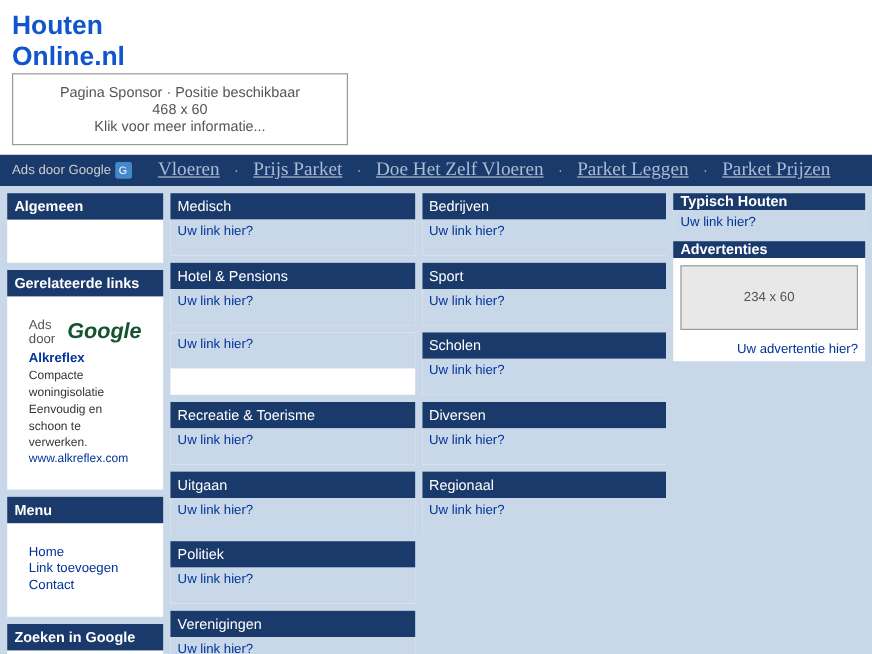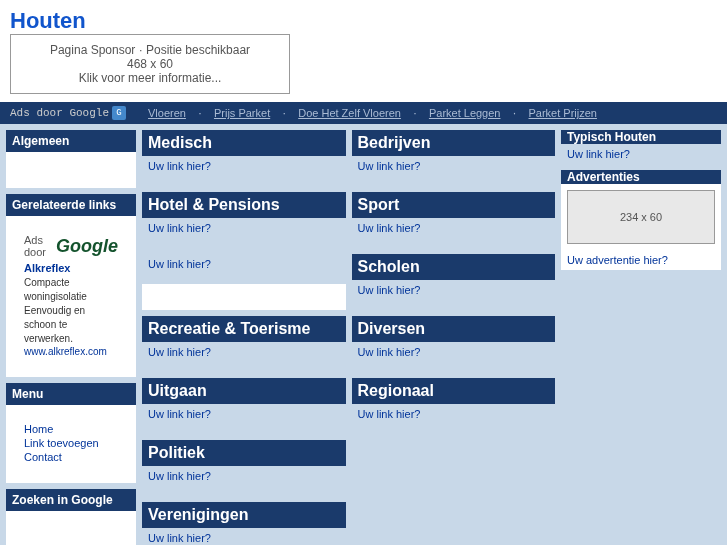--- a/index.html
+++ b/index.html
@@ -7,23 +7,23 @@
     a { color: #003399; text-decoration: none; }
 
     
     #header { display: flex; align-items: flex-start; padding: 8px 10px; background: #fff; flex-direction: column; }
     #logo { font-size: 22px; font-weight: bold; color: #003399; line-height: 1.2; margin-right: 20px; min-width: 100px; }
     #logo span { color: #1155cc; }
     #sponsor-box { border: 1px solid #999; padding: 8px 20px; text-align: center; font-size: 12px; color: #555; min-width: 280px; }
 
     
     #navbar { background: #1a3a6b; padding: 4px 10px; display: flex; align-items: center; gap: 6px; }
-    #navbar-ads { color: #ccc; font-size: 11px; display: flex; align-items: center; gap: 3px; margin-right: 10px; font-family: Liberation Mono, monospace; }
+    #navbar-ads { color: #ccc; font-size: 11px; display: flex; align-items: center; gap: 3px; margin-right: 10px; }
     #navbar-ads .g-icon { display: inline-block; width: 14px; height: 14px; background: #4488cc; font-size: 9px; color: white; text-align: center; line-height: 14px; border-radius: 2px; }
-    .nav-link { color: #aabbd4; font-size: 11px; text-decoration: underline; padding: 0 6px; }
+    .nav-link { color: #aabbd4; font-size: 16px; text-decoration: underline; padding: 0 6px; font-family: Liberation Serif, serif; }
     .nav-sep { color: #aabbd4; }
 
     
     #main { display: flex; padding: 6px; gap: 6px; }
 
     
     #sidebar { width: 130px; flex-shrink: 0; display: flex; flex-direction: column; gap: 6px; }
     .sidebar-section { background: #fff; }
     .sidebar-header { background: #1a3a6b; color: #fff; font-weight: bold; font-size: 12px; padding: 4px 6px; }
     .sidebar-content { padding: 18px; font-size: 11px; }
@@ -33,38 +33,39 @@
     .sidebar-content .company-name { font-weight: bold; color: #003399; }
     .sidebar-content .company-desc { color: #333; font-size: 10px; line-height: 1.4; }
     .sidebar-content .company-url { color: #003399; font-size: 10px; }
 
     
     #content { flex: 1; display: flex; flex-direction: column; gap: 6px; }
     .content-row { display: flex; gap: 6px; }
 
     
     .cat-card { flex: 1; background: #fff; }
-    .cat-header { background: #1a3a6b; color: #fff; font-weight: bold; font-size: 16px; padding: 4px 6px; }
+    .cat-header { background: #1a3a6b; color: #fff; font-weight: normal; font-size: 12px; padding: 4px 6px; }
     .cat-body { background: #c8d8e8; padding: 4px 6px; font-size: 11px; min-height: 30px; }
     .cat-body a { color: #003399; }
 
     
     #right-sidebar { width: 160px; flex-shrink: 0; display: flex; flex-direction: column; gap: 6px; }
     .right-section { background: #fff; }
     .right-header { background: #1a3a6b; color: #fff; font-weight: bold; font-size: 12px; padding: 0 6px; }
     .right-body { background: #c8d8e8; padding: 4px 6px; font-size: 11px; }
     .ad-box { border: 1px solid #999; background: #e8e8e8; text-align: center; padding: 20px 10px; font-size: 11px; color: #555; margin: 6px; }
-    .right-ad-link { font-size: 11px; color: #003399; text-align: left; padding: 4px 6px; display: block; }
+    .right-ad-link { font-size: 11px; color: #003399; text-align: right; padding: 4px 6px; display: block; }
   </style>
 </head>
 <body>
 
 <div id="header">
   <div id="logo">
     <div><span style="color:#1155cc">H</span><span>outen</span></div>
+    <div><span style="color:#1155cc">O</span><span>nline.nl</span></div>
   </div>
   <div id="sponsor-box">
     <div>Pagina Sponsor · Positie beschikbaar</div>
     <div>468 x 60</div>
     <div>Klik voor meer informatie...</div>
   </div>
 </div>
 
 <div id="navbar">
   <div id="navbar-ads">

